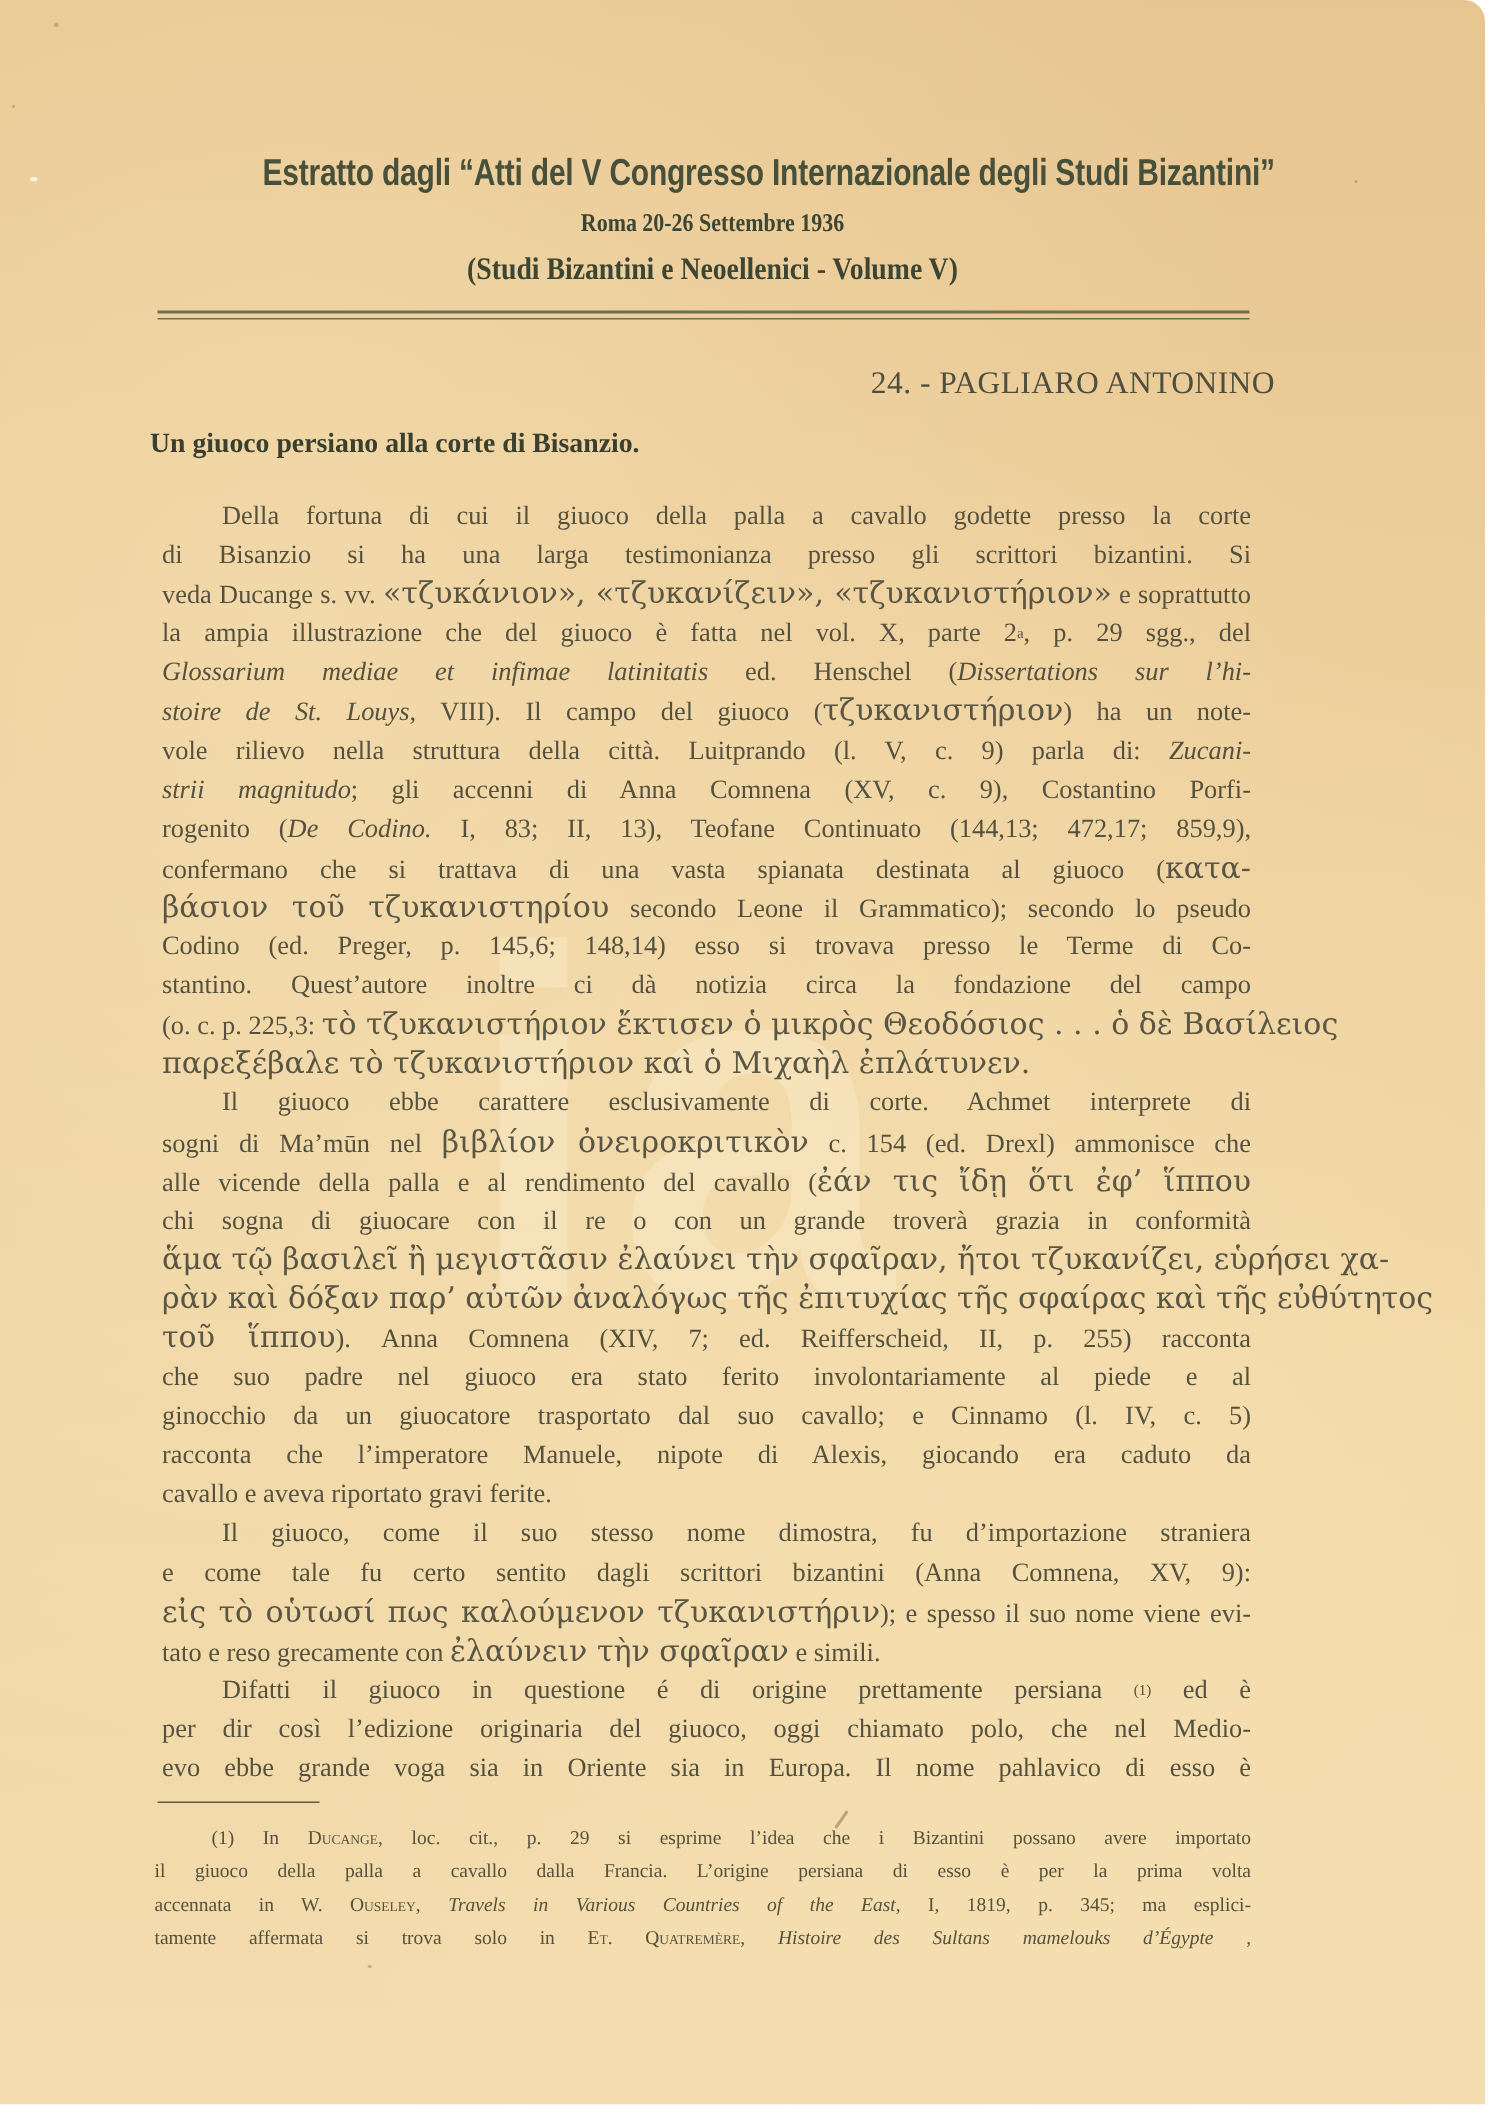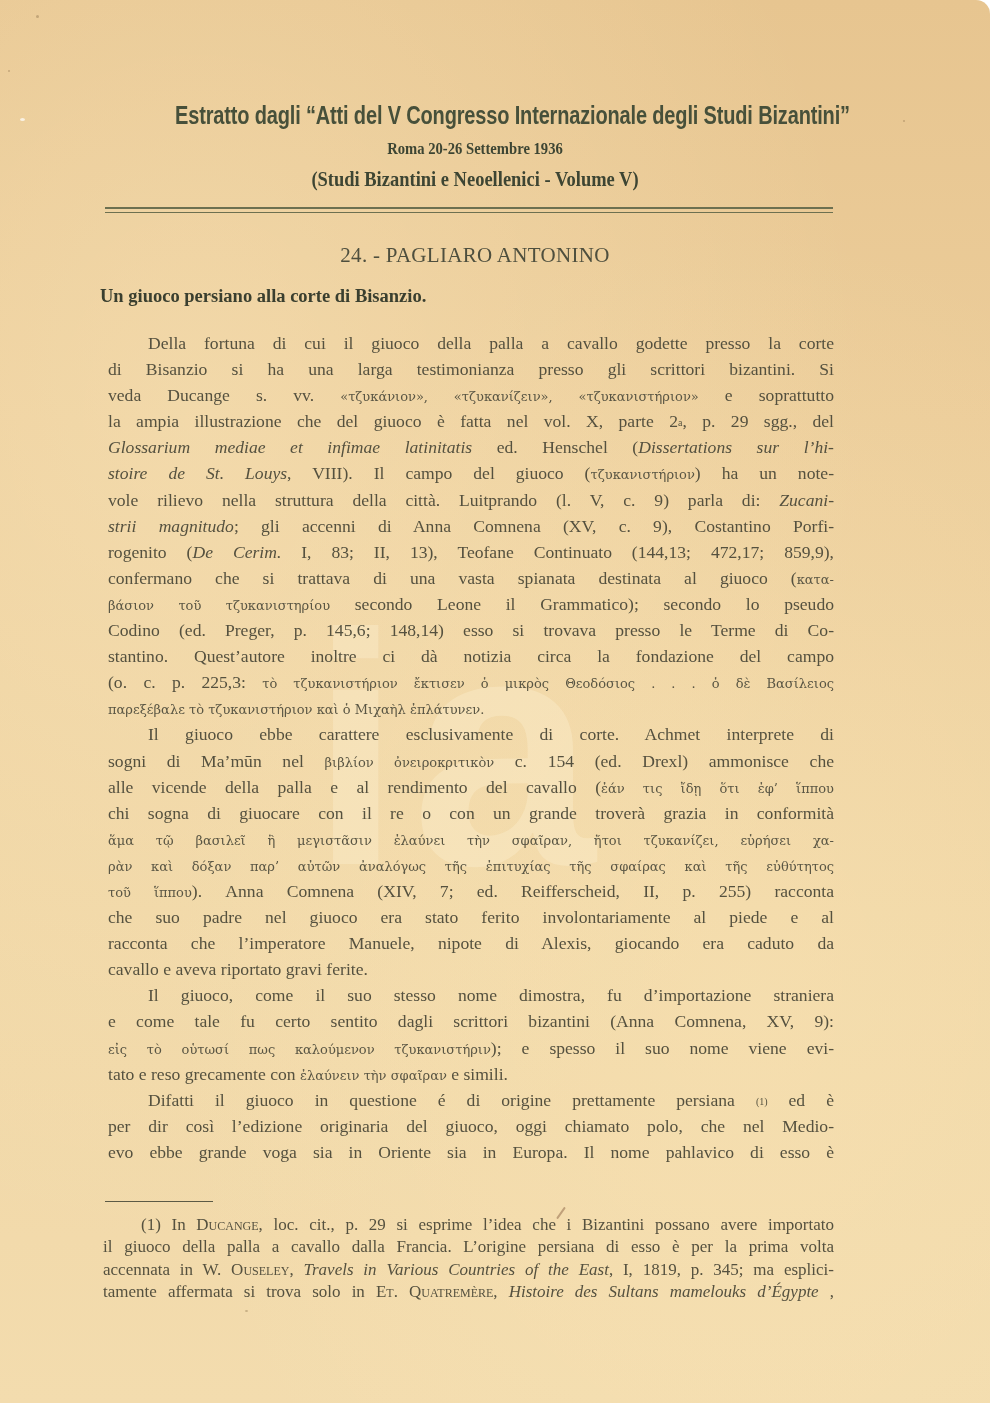--- a/index.html
+++ b/index.html
@@ -42,46 +42,46 @@
     font-family: "Liberation Serif", serif; font-weight: bold;
     color: #3d4533; font-size: 21px; margin-top: 6px; line-height: 26px;
     transform: scaleX(0.88);
   }
   .double-rule {
     position: absolute; left: 105px; top: 207px; width: 728px; height: 6px;
     border-top: 2px solid #6d7050; border-bottom: 1.5px solid #6d7050;
     box-sizing: border-box;
   }
   .article-number {
-    position: absolute; left: 100px; top: 243px; width: 750px; text-align: center;
+    position: absolute; left: 100px; top: 243px; width: 750px; text-align: right;
     font-size: 21px; color: #4e4f3e; letter-spacing: 0.3px;
   }
   .article-title {
     position: absolute; left: 100px; top: 286px; width: 750px; text-align: left;
     font-weight: bold; font-size: 18.5px; color: #3a3f2f;
   }
   .body {
     position: absolute; left: 108px; top: 330px; width: 726px;
     font-size: 17.6px; line-height: 26.1px; color: #55513f;
     text-align: justify; text-align-last: justify;
   }
   .body .line { display: block; white-space: nowrap; height: 26.1px; }
   .body .line.last { text-align-last: left; }
   .body .indent { padding-left: 40px; }
-  .greek { font-family: "DejaVu Serif", serif; font-size: 13px; color: #5a5644; margin-top: 37px; }
+  .greek { font-family: "DejaVu Serif", serif; font-size: 20px; color: #5a5644; margin-top: 37px; }
   .it { font-style: italic; }
   .sc { font-variant: small-caps; }
   sup { font-size: 10px; vertical-align: top; position: relative; top: 2px; }
   .footnote-rule {
     position: absolute; left: 105px; top: 1201px; width: 108px; height: 0;
     border-top: 1.5px solid #5c5a45;
   }
   .footnotes {
     position: absolute; left: 103px; top: 1214px; width: 731px;
-    font-size: 17px; line-height: 22.3px; color: #55513f; font-family: Liberation Serif, serif;
+    font-size: 13px; line-height: 22.3px; color: #55513f; font-family: Liberation Serif, serif;
   }
   .footnotes .line { display: block; white-space: nowrap; text-align: justify; text-align-last: justify; height: 22.3px; }
   .footnotes .indent { padding-left: 38px; }
   .specks { position: absolute; left: 0; top: 0; width: 990px; height: 1403px; pointer-events: none; }
   .speck { position: absolute; border-radius: 50%; background: rgba(120,95,60,0.35); }
 </style>
 </head>
 <body>
 
 <div class="page">
@@ -99,35 +99,36 @@
 
   <div class="body" id="body-text">
       <span class="line indent"><span>Della fortuna di cui il giuoco della palla a cavallo godette presso la corte</span></span>
       <span class="line"><span>di Bisanzio si ha una larga testimonianza presso gli scrittori bizantini. Si</span></span>
       <span class="line"><span>veda Ducange s. vv. </span><span class="greek">«τζυκάνιον», «τζυκανίζειν», «τζυκανιστήριον»</span><span> e soprattutto</span></span>
       <span class="line"><span>la ampia illustrazione che del giuoco è fatta nel vol. X, parte 2</span><sup>a</sup><span>, p. 29 sgg., del</span></span>
       <span class="line"><span class="it">Glossarium mediae et infimae latinitatis</span><span> ed. Henschel (</span><span class="it">Dissertations sur l’hi-</span></span>
       <span class="line"><span class="it">stoire de St. Louys</span><span>, VIII). Il campo del giuoco (</span><span class="greek">τζυκανιστήριον</span><span>) ha un note-</span></span>
       <span class="line"><span>vole rilievo nella struttura della città. Luitprando (l. V, c. 9) parla di: </span><span class="it">Zucani-</span></span>
       <span class="line"><span class="it">strii magnitudo</span><span>; gli accenni di Anna Comnena (XV, c. 9), Costantino Porfi-</span></span>
-      <span class="line"><span>rogenito (</span><span class="it">De Cerim.</span><span> I, 83; II, 13), Teofane Continuato (144,13; 472,17; 859,9),</span></span>
+      <span class="line"><span>rogenito (</span><span class="it">De Codino.</span><span> I, 83; II, 13), Teofane Continuato (144,13; 472,17; 859,9),</span></span>
       <span class="line"><span>confermano che si trattava di una vasta spianata destinata al giuoco (</span><span class="greek">κατα-</span></span>
       <span class="line"><span class="greek">βάσιον τοῦ τζυκανιστηρίου</span><span> secondo Leone il Grammatico); secondo lo pseudo</span></span>
       <span class="line"><span>Codino (ed. Preger, p. 145,6; 148,14) esso si trovava presso le Terme di Co-</span></span>
       <span class="line"><span>stantino. Quest’autore inoltre ci dà notizia circa la fondazione del campo</span></span>
       <span class="line"><span>(o. c. p. 225,3: </span><span class="greek">τὸ τζυκανιστήριον ἔκτισεν ὁ μικρὸς Θεοδόσιος . . . ὁ δὲ Βασίλειος</span></span>
       <span class="line last"><span class="greek">παρεξέβαλε τὸ τζυκανιστήριον καὶ ὁ Μιχαὴλ ἐπλάτυνεν.</span></span>
       <span class="line indent"><span>Il giuoco ebbe carattere esclusivamente di corte. Achmet interprete di</span></span>
       <span class="line"><span>sogni di Ma’mūn nel </span><span class="greek">βιβλίον ὀνειροκριτικὸν</span><span> c. 154 (ed. Drexl) ammonisce che</span></span>
       <span class="line"><span>alle vicende della palla e al rendimento del cavallo (</span><span class="greek">ἐάν τις ἴδῃ ὅτι ἐφ’ ἵππου</span></span>
       <span class="line"><span>chi sogna di giuocare con il re o con un grande troverà grazia in conformità</span></span>
       <span class="line"><span class="greek">ἅμα τῷ βασιλεῖ ἢ μεγιστᾶσιν ἐλαύνει τὴν σφαῖραν, ἤτοι τζυκανίζει, εὑρήσει χα-</span></span>
       <span class="line"><span class="greek">ρὰν καὶ δόξαν παρ’ αὐτῶν ἀναλόγως τῆς ἐπιτυχίας τῆς σφαίρας καὶ τῆς εὐθύτητος</span></span>
       <span class="line"><span class="greek">τοῦ ἵππου</span><span>). Anna Comnena (XIV, 7; ed. Reifferscheid, II, p. 255) racconta</span></span>
       <span class="line"><span>che suo padre nel giuoco era stato ferito involontariamente al piede e al</span></span>
+      <span class="line"><span>ginocchio da un giuocatore trasportato dal suo cavallo; e Cinnamo (l. IV, c. 5)</span></span>
       <span class="line"><span>racconta che l’imperatore Manuele, nipote di Alexis, giocando era caduto da</span></span>
       <span class="line last"><span>cavallo e aveva riportato gravi ferite.</span></span>
       <span class="line indent"><span>Il giuoco, come il suo stesso nome dimostra, fu d’importazione straniera</span></span>
       <span class="line"><span>e come tale fu certo sentito dagli scrittori bizantini (Anna Comnena, XV, 9):</span></span>
       <span class="line"><span class="greek">εἰς τὸ οὑτωσί πως καλούμενον τζυκανιστήριν</span><span>); e spesso il suo nome viene evi-</span></span>
       <span class="line last"><span>tato e reso grecamente con </span><span class="greek">ἐλαύνειν τὴν σφαῖραν</span><span> e simili.</span></span>
       <span class="line indent"><span>Difatti il giuoco in questione é di origine prettamente persiana </span><sup>(1)</sup><span> ed è</span></span>
       <span class="line"><span>per dir così l’edizione originaria del giuoco, oggi chiamato polo, che nel Medio-</span></span>
       <span class="line"><span>evo ebbe grande voga sia in Oriente sia in Europa. Il nome pahlavico di esso è</span></span>
     </div>

